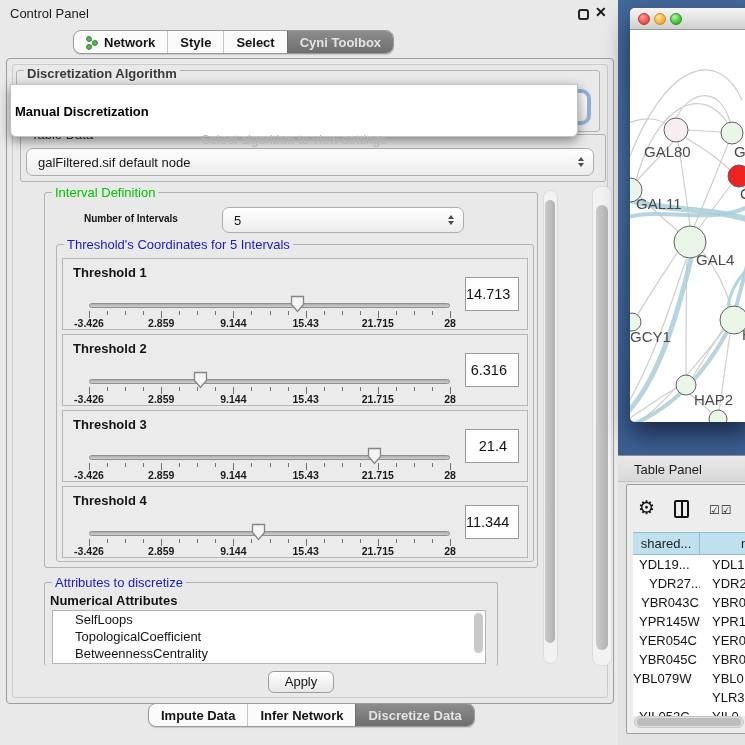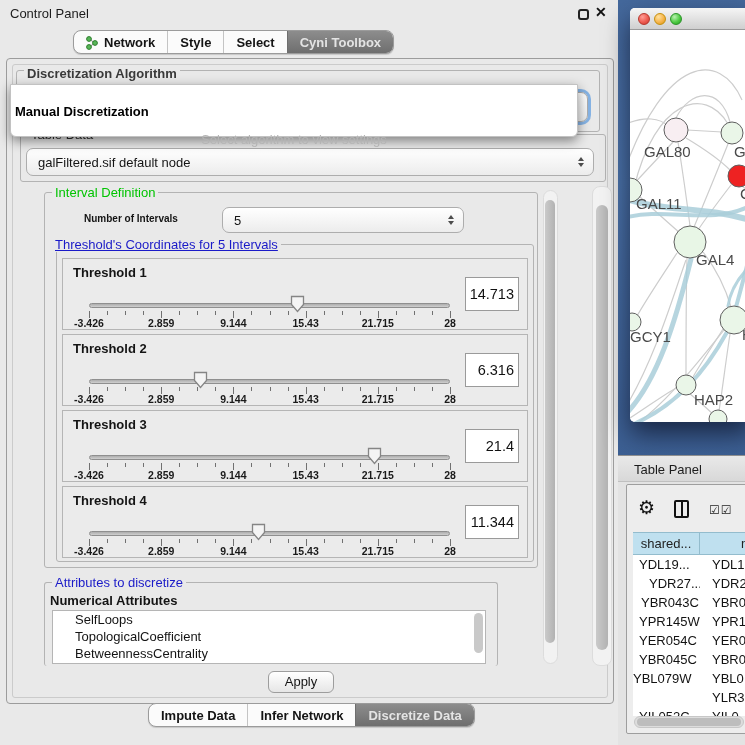--- a/index.html
+++ b/index.html
@@ -63,32 +63,32 @@
   #outer-sb-track { left:592px; top:186px; width:20px; height:480px; }
   #outer-sb-thumb { left:596px; top:205px; width:12px; height:445px; }
   #inner-sb-track { left:543px; top:190px; width:15px; height:474px; }
   #inner-sb-thumb { left:545px; top:200px; width:10px; height:443px; }
 
   #interval-group { left:44px; top:192px; width:494px; height:376px; }
   #interval-label { left:52px; top:185px; }
   #noi-label { left:84px; top:213px; font-size:10px; font-weight:bold; color:#141414; }
   #noi-combo { left:222px; top:207px; width:242px; height:26px; }
   #thr-group { left:56px; top:244px; width:478px; height:318px; }
-  #thr-label { left:52px; top:237px;text-decoration:underline; }
+  #thr-label { left:64px; top:237px; }
 
   .th-panel { position:absolute; left:62px; width:466px; height:72px; background:#ebebeb; border:1px solid #b5b5b5; }
   .th-name  { position:absolute; left:10px; top:6px; font-size:13px; font-weight:bold; color:#141414; }
   .th-track { position:absolute; left:26px; top:44px; width:361px; height:5px; border:1px solid #8f8f8f;
               border-radius:3px; background:linear-gradient(#adadad,#cfcfcf); }
   .th-tick  { position:absolute; width:1px; background:#707070; }
   .th-ticklabel { position:absolute; top:58px; transform:translateX(-50%); font-size:10.5px; font-weight:bold; color:#1a1a1a; }
   .th-thumb { position:absolute; top:36px; }
   .th-value { position:absolute; left:402px; top:18px; width:54px; height:34px; background:#fff;
               border:1px solid #9a9a9a; font-size:14.5px; color:#111; text-align:right;
-              line-height:32px; padding-right:4px; }
+              line-height:32px; padding-right:11px; }
 
   #attr-group { left:44px; top:582px; width:454px; height:84px; border-bottom:none; }
   #attr-label { left:52px; top:575px; }
   #attr-sub   { left:50px; top:593px; font-size:13px; font-weight:bold; color:#141414; }
   #attr-list  { left:52px; top:610px; width:434px; height:54px; background:#fff; border:1px solid #b5b5b5; overflow:hidden; }
   .attr-item  { height:17px; line-height:17px; font-size:13px; color:#141414; padding-left:22px; white-space:nowrap; }
   #attr-sb    { position:absolute; right:2px; top:2px; width:9px; height:40px; background:#c9c9c9; border-radius:5px; }
 
   #apply-btn { left:268px; top:671px; width:66px; height:22px; background:linear-gradient(#ffffff,#e6e6e6);
                border:1px solid #9d9d9d; border-radius:6px; font-size:13px; color:#141414;

